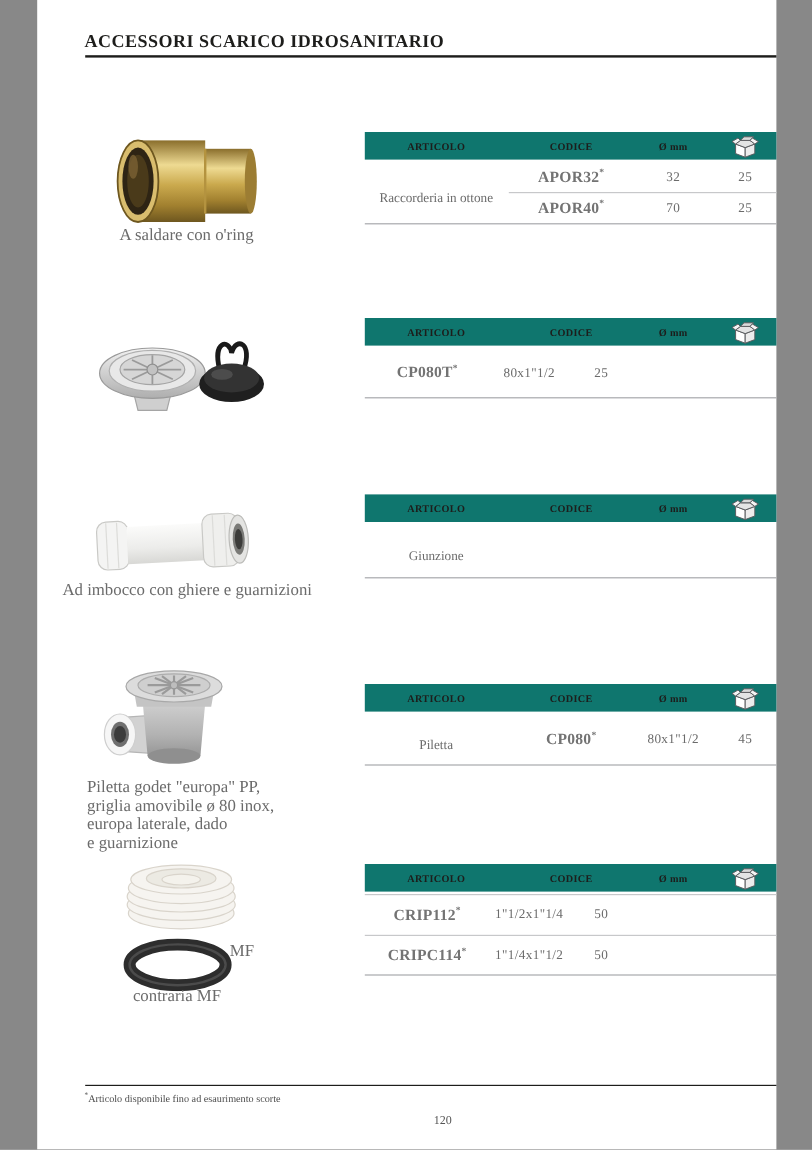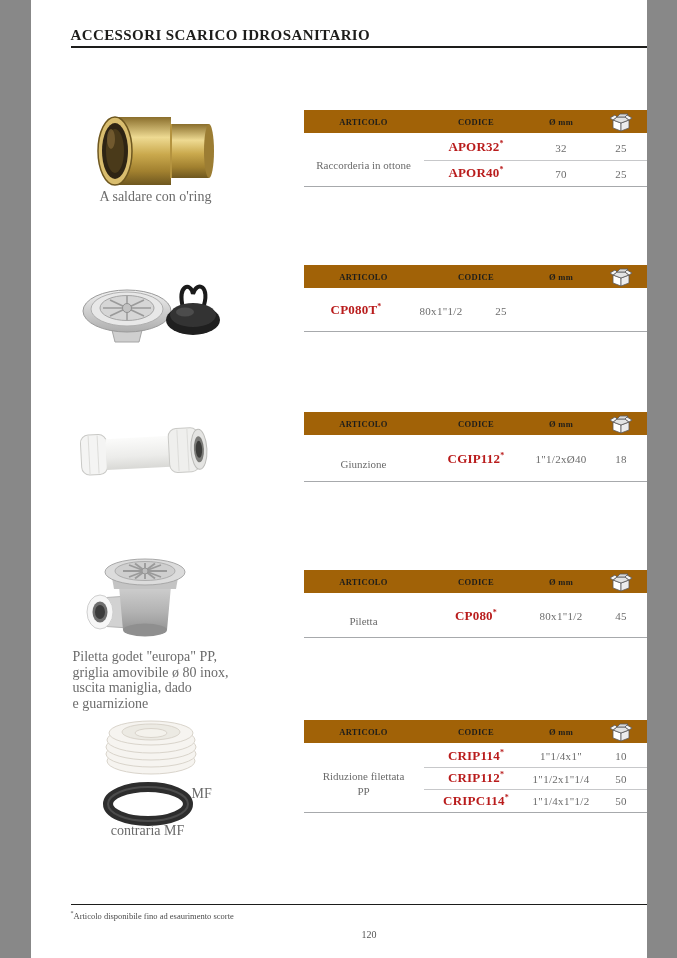--- a/index.html
+++ b/index.html
@@ -13,35 +13,35 @@
   .page-title {
     position:absolute; left:40px; top:27px;
     font-size:15px; font-weight:700; letter-spacing:0.4px; color:#1d1d1b;
   }
   .title-rule { position:absolute; left:40px; top:46px; width:580px; height:2px; background:#1d1d1b; }
 
   
   .ptable { position:absolute; left:273px; width:345px; border-bottom:1px solid #a7a9ac; }
   .thead {
     display:grid; grid-template-columns:120px 105px 65px 55px;
-    height:23px; align-items:center; background:#a16207;
+    height:23px; align-items:center; background:#0f766e;
   }
   .th { font-size:8.5px; font-weight:700; text-align:center; letter-spacing:0.3px; color:#1d1d1b; }
   .th-box { display:flex; justify-content:center; align-items:center; }
   .tbody { display:flex; }
   .t1 .tbody { height:53px; } .t2 .tbody { height:43px; } .t3 .tbody { height:46px;justify-content:space-between; }
   .t4 .tbody { height:44px; } .t5 .tbody { height:69px; }
   .article-cell {
     width:120px; display:flex; align-items:center; justify-content:center;
     text-align:center; font-size:11px; line-height:1.3; color:#6b6b6b; padding:0 12px;margin-top:12px;
   }
   .rows { flex:1; display:flex; flex-direction:column; padding-top:2px; }
   .trow { flex:1; display:grid; grid-template-columns:105px 65px 55px; align-items:center; }
   .rowsep { height:1px; background:#c7c8ca; }
-  .code { text-align:center; font-size:13px; font-weight:700; letter-spacing:0.2px; color:#b91c1c; }
+  .code { text-align:center; font-size:13px; font-weight:700; letter-spacing:0.2px; color:#737373; }
   .code sup { font-size:8px; }
   .dia, .qty { text-align:center; font-size:11px; letter-spacing:0.3px; color:#6b6b6b; }
 
   
   .fig { position:absolute; }
   .caption { position:absolute; font-size:14px; color:#6b6b6b; }
   .cap-center { text-align:center; }
   .cap-lines div { line-height:15.5px; }
 
   
@@ -122,20 +122,21 @@
       <line x1="21" y1="13" x2="21" y2="51" stroke="#dcdcd9"></line>
       <rect x="29" y="17" width="64" height="31" fill="url(#whiteGrad)"></rect>
       <rect x="92" y="10" width="30" height="44" rx="8" fill="#efefed" stroke="#c9c9c6"></rect>
       <line x1="101" y1="11" x2="101" y2="53" stroke="#dcdcd9"></line>
       <line x1="111" y1="11" x2="111" y2="53" stroke="#dcdcd9"></line>
       <ellipse cx="122" cy="32" rx="8" ry="20" fill="#e4e4e2" stroke="#bcbcb9"></ellipse>
       <ellipse cx="122" cy="32" rx="5" ry="13" fill="#7a7a77"></ellipse>
       <ellipse cx="122" cy="32" rx="3.2" ry="8.5" fill="#3c3c3a"></ellipse>
     </g>
   </svg>
+  <div class="caption cap-center" style="left:8px;top:485px;width:235px">Ad imbocco con ghiere e guarnizioni</div>
 
   <svg class="fig" style="left:52px;top:556px" width="115" height="92" viewBox="0 0 115 92">
     <path d="M16,42 L46,40 L46,72 L16,70 Z" fill="#d2d2d2" stroke="#b5b5b5"></path>
     <path d="M36,30 L88,30 L84,74 L40,74 Z" fill="url(#greyGrad)"></path>
     <ellipse cx="62" cy="74" rx="22" ry="6.5" fill="#8f8f8f"></ellipse>
     <path d="M28,16 L96,16 L93,33 L31,33 Z" fill="#c4c4c4"></path>
     <ellipse cx="62" cy="16" rx="40" ry="13" fill="#dcdcdc" stroke="#a8a8a8"></ellipse>
     <ellipse cx="62" cy="15" rx="30" ry="9.5" fill="#cfcfcf" stroke="#adadad"></ellipse>
     <g stroke="#9a9a9a" stroke-width="1.8">
       <line x1="62" y1="7" x2="62" y2="23"></line>
@@ -146,21 +147,21 @@
         <line x1="52" y1="22.5" x2="72" y2="7.5"></line>
     </g>
     <circle cx="62" cy="15" r="3" fill="#bdbdbd" stroke="#979797"></circle>
     <ellipse cx="17" cy="56" rx="13" ry="17" fill="#f6f6f6" stroke="#cfcfcf"></ellipse>
     <ellipse cx="17" cy="56" rx="7.5" ry="10.5" fill="#6f6f6f"></ellipse>
     <ellipse cx="17" cy="56" rx="5" ry="7" fill="#3b3b3b"></ellipse>
   </svg>
   <div class="caption cap-lines" style="left:42px;top:649px">
     <div>Piletta godet "europa" PP,</div>
     <div>griglia amovibile ø 80 inox,</div>
-    <div>uscita maniglia, dado</div>
+    <div>europa laterale, dado</div>
     <div>e guarnizione</div>
   </div>
 
   <svg class="fig" style="left:70px;top:713px" width="100" height="64" viewBox="0 0 100 64">
     <g fill="#f6f4f0" stroke="#d9d4cb">
       <ellipse cx="50" cy="48" rx="44" ry="13"></ellipse>
       <ellipse cx="50" cy="41" rx="45" ry="13"></ellipse>
       <ellipse cx="50" cy="34" rx="45" ry="13"></ellipse>
       <ellipse cx="50" cy="27" rx="44" ry="13"></ellipse>
       <ellipse cx="50" cy="20" rx="42" ry="12"></ellipse>
@@ -254,27 +255,20 @@
             <polygon points="5,9 9,6 17,6 21,9 13,12" fill="#e3e4e4"></polygon>
             <polygon points="5,9 2,7 7,4 9,6" fill="#f4f4f4"></polygon>
               <polygon points="9,6 12,3 20,3 17,6" fill="#d9dada"></polygon>
             <polygon points="21,9 24,7 19,4 17,6" fill="#f4f4f4"></polygon>
           </g>
         </svg>
       </div>
     </div>
     <div class="tbody">
       <div class="article-cell">Giunzione</div>
-      <div class="rows">
-        <div class="trow">
-          <span class="code">CGIP112<sup>*</sup></span>
-          <span class="dia">1"1/2xØ40</span>
-          <span class="qty">18</span>
-        </div>
-      </div>
     </div>
   </div>
 
   <div class="ptable t4" style="top:570px">
     <div class="thead">
       <div class="th">ARTICOLO</div>
       <div class="th">CODICE</div>
       <div class="th">Ø mm</div>
       <div class="th th-box">
         <svg width="26" height="22" viewBox="0 0 26 22">
@@ -313,27 +307,21 @@
               <polygon points="13,12 21,9 21,17 13,20" fill="#ececec"></polygon>
             <polygon points="5,9 9,6 17,6 21,9 13,12" fill="#e3e4e4"></polygon>
             <polygon points="5,9 2,7 7,4 9,6" fill="#f4f4f4"></polygon>
               <polygon points="9,6 12,3 20,3 17,6" fill="#d9dada"></polygon>
             <polygon points="21,9 24,7 19,4 17,6" fill="#f4f4f4"></polygon>
           </g>
         </svg>
       </div>
     </div>
     <div class="tbody">
-      <div class="article-cell">Riduzione filettata PP</div>
       <div class="rows">
-        <div class="trow">
-          <span class="code">CRIP114<sup>*</sup></span>
-          <span class="dia">1"1/4x1"</span>
-          <span class="qty">10</span>
-        </div>
         <div class="rowsep"></div>
         <div class="trow">
           <span class="code">CRIP112<sup>*</sup></span>
           <span class="dia">1"1/2x1"1/4</span>
           <span class="qty">50</span>
         </div>
         <div class="rowsep"></div>
         <div class="trow">
           <span class="code">CRIPC114<sup>*</sup></span>
           <span class="dia">1"1/4x1"1/2</span>

